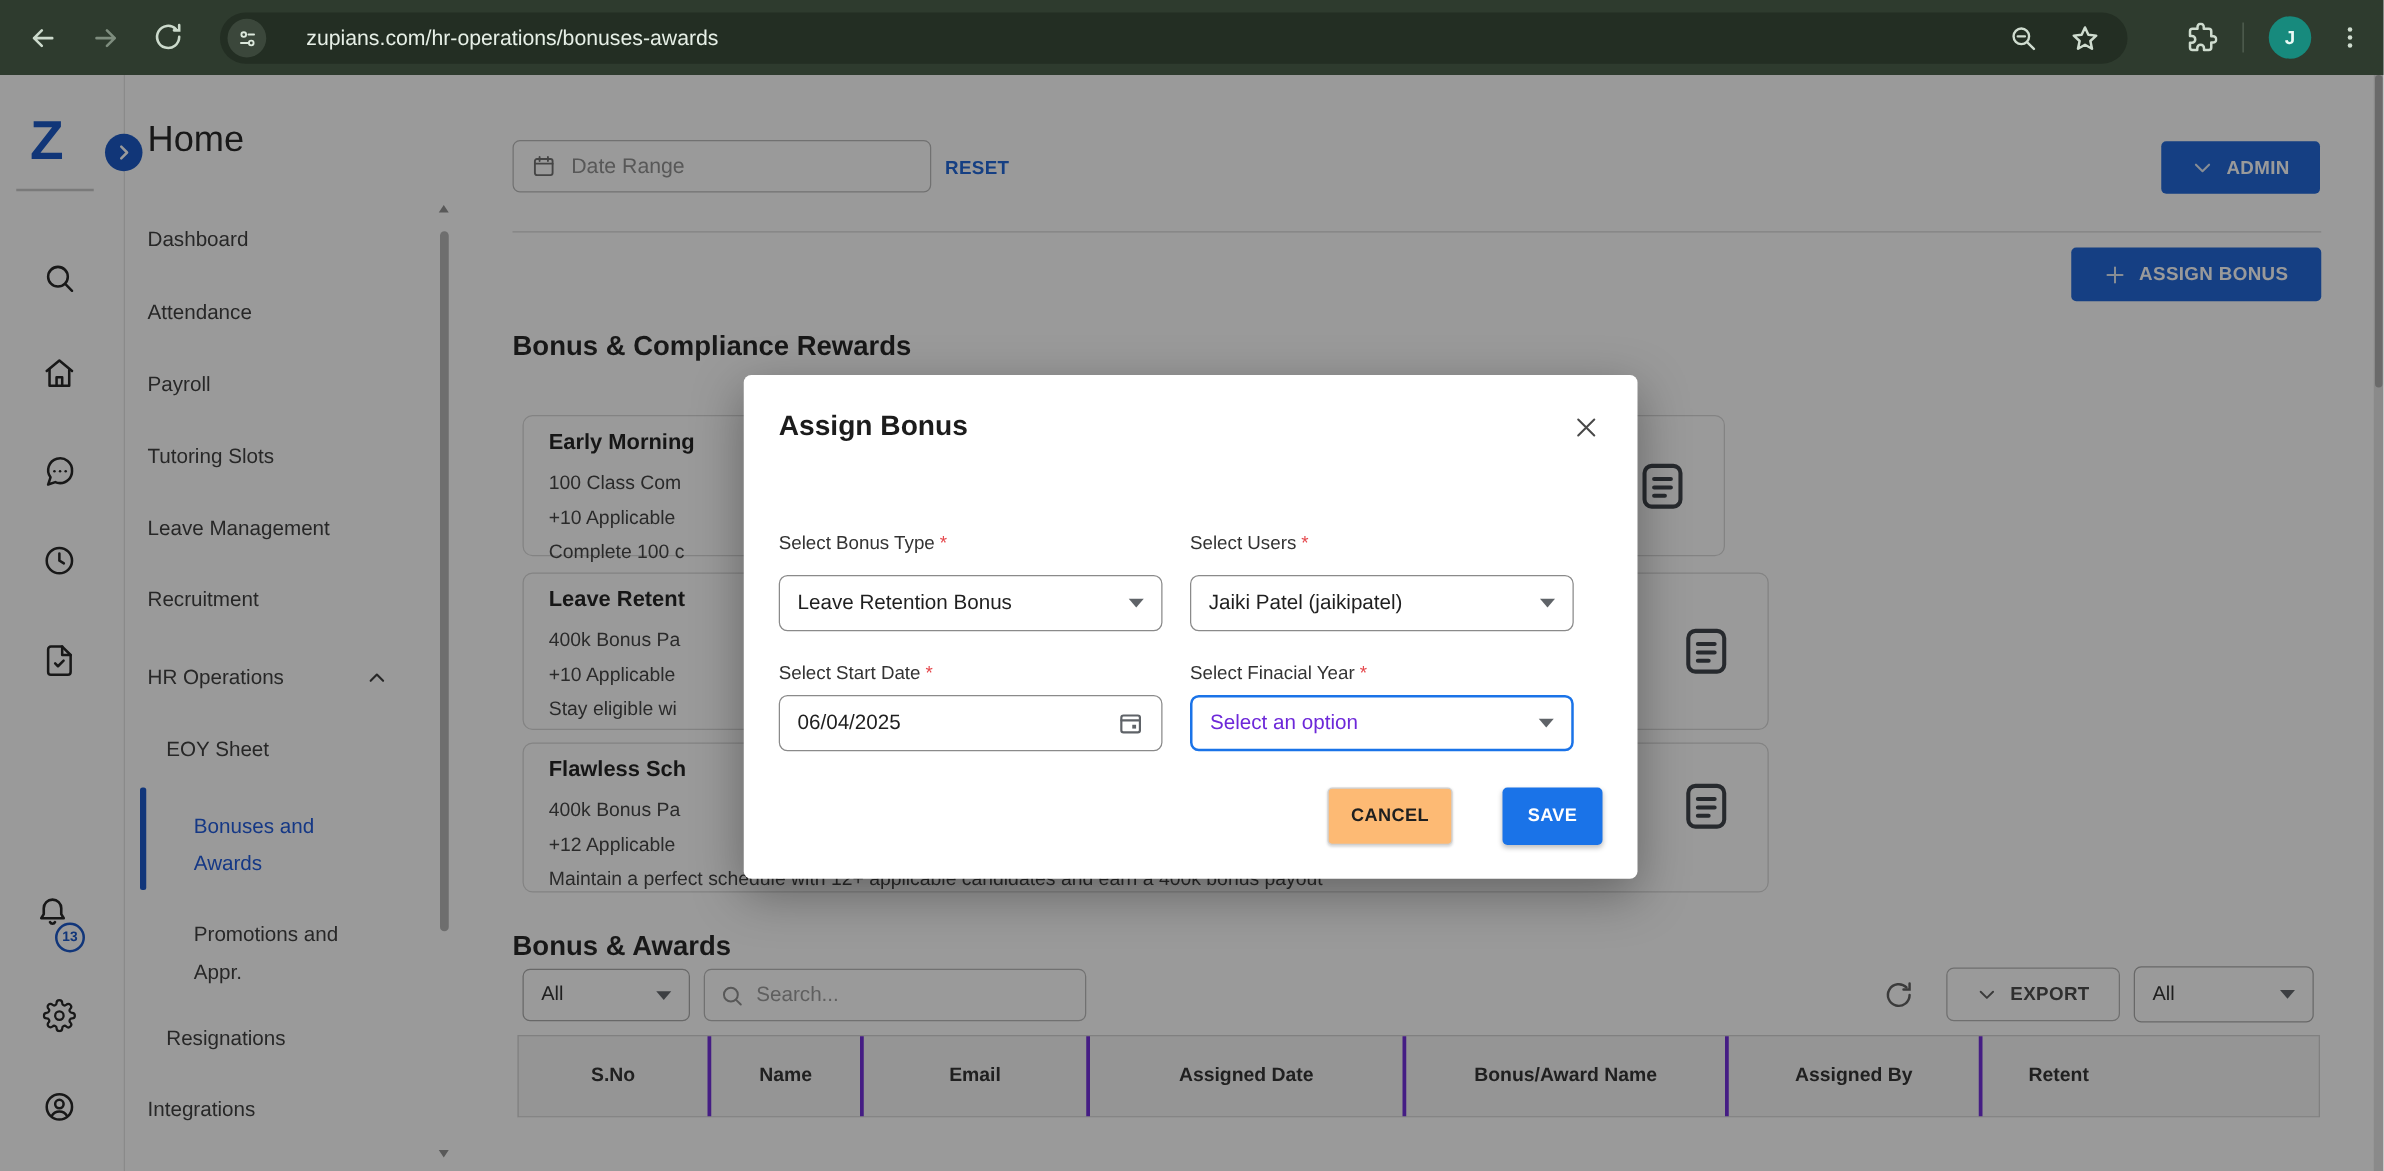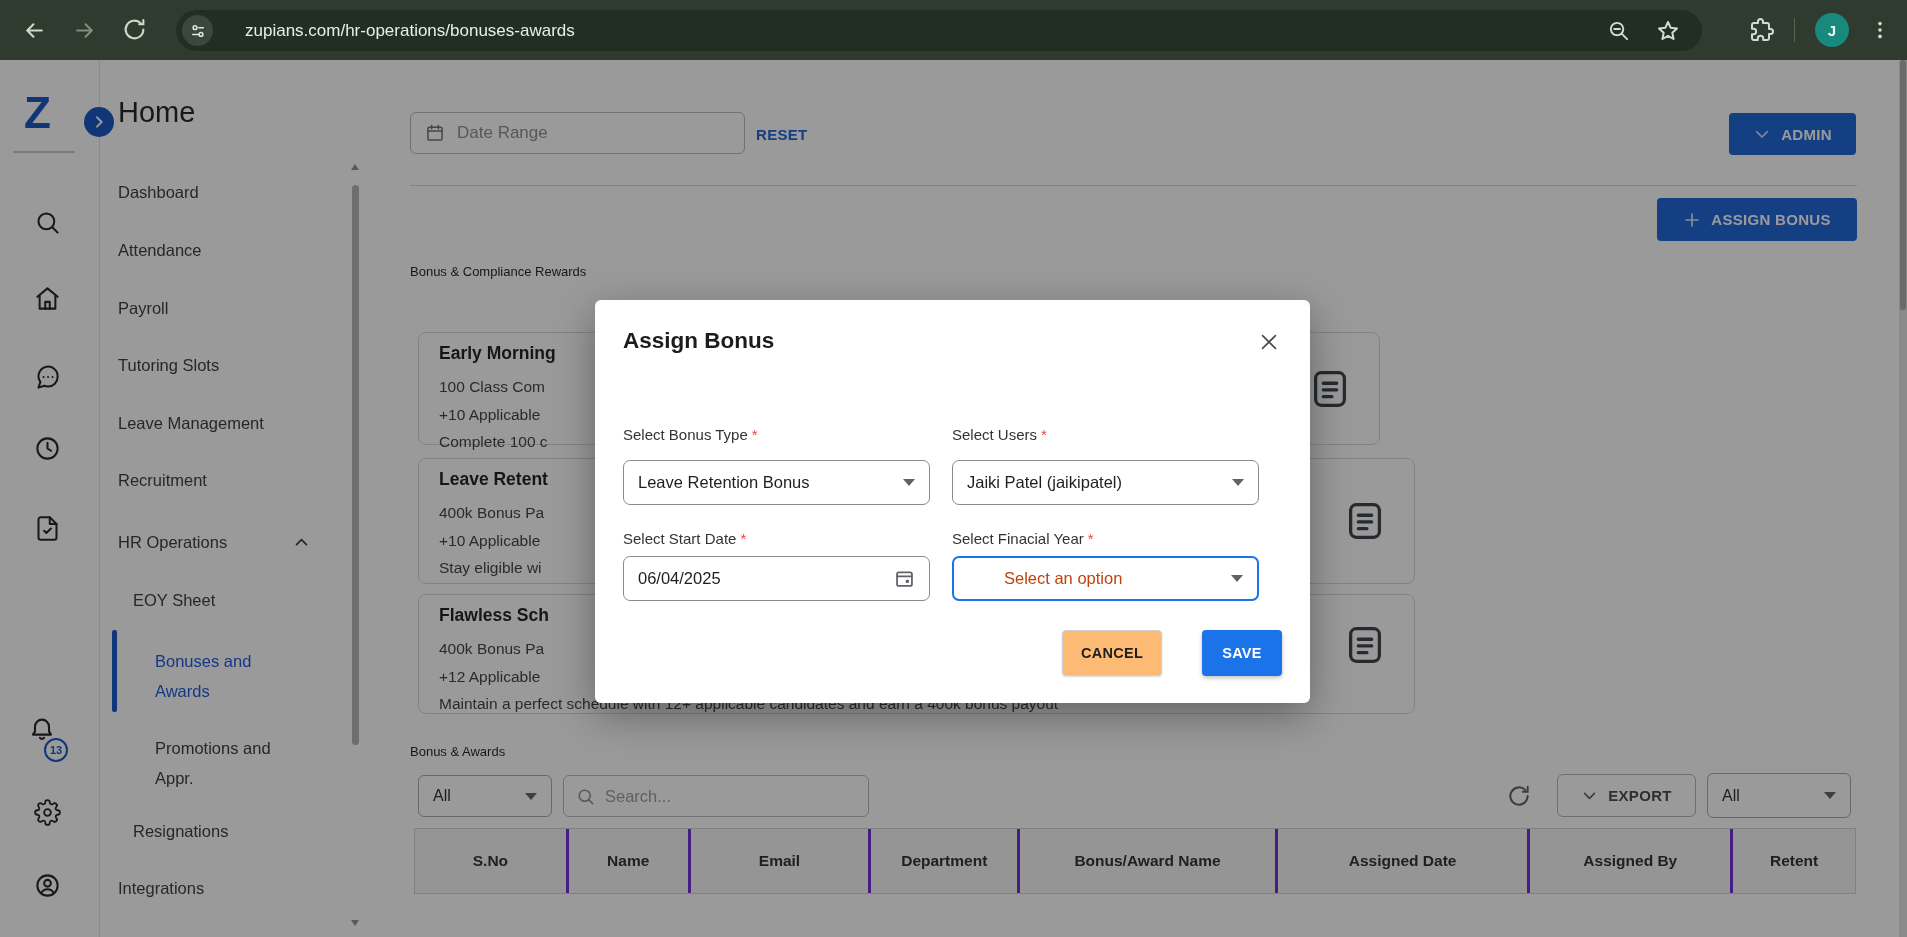--- a/index.html
+++ b/index.html
@@ -47,21 +47,21 @@
   .scroll-arrow { position:absolute; left:0; width:0; height:0; border-left:4.5px solid transparent; border-right:4.5px solid transparent; }
 
   
   .input-box { position:absolute; display:flex; align-items:center; background:#fff;
     border:1px solid #b9b9b9; border-radius:6px; color:#8d8d8d; }
   .blue-btn { position:absolute; display:flex; align-items:center; justify-content:center; gap:10px;
     background:#1a63d8; color:#fff; font-size:15px; font-weight:600; letter-spacing:.3px;
     border:none; border-radius:4px; cursor:pointer; }
   .link-btn { position:absolute; color:#1a63d8; font-size:15px; font-weight:700; letter-spacing:.3px; cursor:pointer; }
   .h-divider { position:absolute; height:1px; background:#d8d8d8; }
-  .section-h { position:absolute; font-size:13px; font-weight:400; color:#1f1f1f; }
+  .section-h { position:absolute; font-size:22px; font-weight:700; color:#1f1f1f; }
   .card { position:absolute; background:#fff; border:1px solid #d8d8d8; border-radius:8px; padding:10px 20px; }
   .card-title { font-size:17.5px; font-weight:700; color:#1c1c1c; margin-bottom:9px; }
   .card-line { font-size:15.5px; color:#3f3f3f; line-height:27.5px; }
   .card-ico { position:absolute; right:26px; top:50%; transform:translateY(-50%); color:#3a3f46; }
   .select-box { position:absolute; display:flex; align-items:center; background:#fff;
     border:1px solid #a9a9a9; border-radius:6px; font-size:16px; color:#2c2c2c; padding:0 14px; cursor:pointer; }
   .caret { width:0; height:0; border-left:6px solid transparent; border-right:6px solid transparent;
     border-top:7px solid #5f6368; margin-left:auto; }
   .outline-btn { position:absolute; display:flex; align-items:center; justify-content:center; gap:10px;
     background:transparent; border:1px solid #b5b5b5; border-radius:6px; color:#474747;
@@ -80,21 +80,21 @@
   .modal { position:absolute; left:595px; top:240px; width:715px; height:403px; background:#fff;
     border-radius:6px; box-shadow:0 12px 40px rgba(0,0,0,0.35); }
   .modal-title { position:absolute; left:28px; top:28px; font-size:22.5px; font-weight:700; color:#1c1c1c; }
   .modal-close { position:absolute; left:660px; top:28px; width:28px; height:28px; display:flex;
     align-items:center; justify-content:center; color:#4a4a4a; cursor:pointer; }
   .f-label { position:absolute; font-size:15px; color:#333; }
   .req { color:#e5484d; margin-left:4px; }
   .f-box { position:absolute; width:307px; height:45px; border:1px solid #8a8a8a; border-radius:7px;
     display:flex; align-items:center; padding:0 14px; font-size:16.5px; color:#1f1f1f; background:#fff; cursor:pointer; }
   .f-box.focused { border:2px solid #1a73e8; }
-  .placeholder { color:#c2410c;margin-left:36px; }
+  .placeholder { color:#6d28d9; }
   .btn-cancel { position:absolute; left:467px; top:330px; width:100px; height:46px; background:#fdba74;
     border:1px solid #cfcfcf; border-radius:4px; font-size:14.5px; font-weight:600; color:#1f1f1f;
     letter-spacing:.3px; cursor:pointer; box-shadow:0 1px 2px rgba(0,0,0,.15); }
   .btn-save { position:absolute; left:607px; top:330px; width:80px; height:46px; background:#1a73e8;
     border:none; border-radius:4px; font-size:14.5px; font-weight:600; color:#fff;
     letter-spacing:.3px; cursor:pointer; box-shadow:0 2px 4px rgba(0,0,0,.25); }
 </style>
 </head>
 <body>
 
@@ -306,23 +306,22 @@
   </button>
   <div class="select-box" style="left:1707px;top:713px;width:144px;height:45px">
     <span>All</span>
     <span class="caret"></span>
   </div>
 
   <div class="table-header">
     <div class="th" style="width:154px">S.No</div>
     <div class="th" style="width:122px">Name</div>
     <div class="th" style="width:181px">Email</div>
-    <div class="th" style="width:149px">Department</div>
+    <div class="th" style="width:253px">Assigned Date</div>
     <div class="th" style="width:258px">Bonus/Award Name</div>
-    <div class="th" style="width:253px">Assigned Date</div>
     <div class="th" style="width:203px">Assigned By</div>
     <div class="th" style="width:122px">Retent</div>
   </div>
   <div class="table-empty-row"></div>
 
   <div class="page-scrollbar">
     <div class="page-thumb"></div>
   </div>
 
   <div class="overlay"></div>

